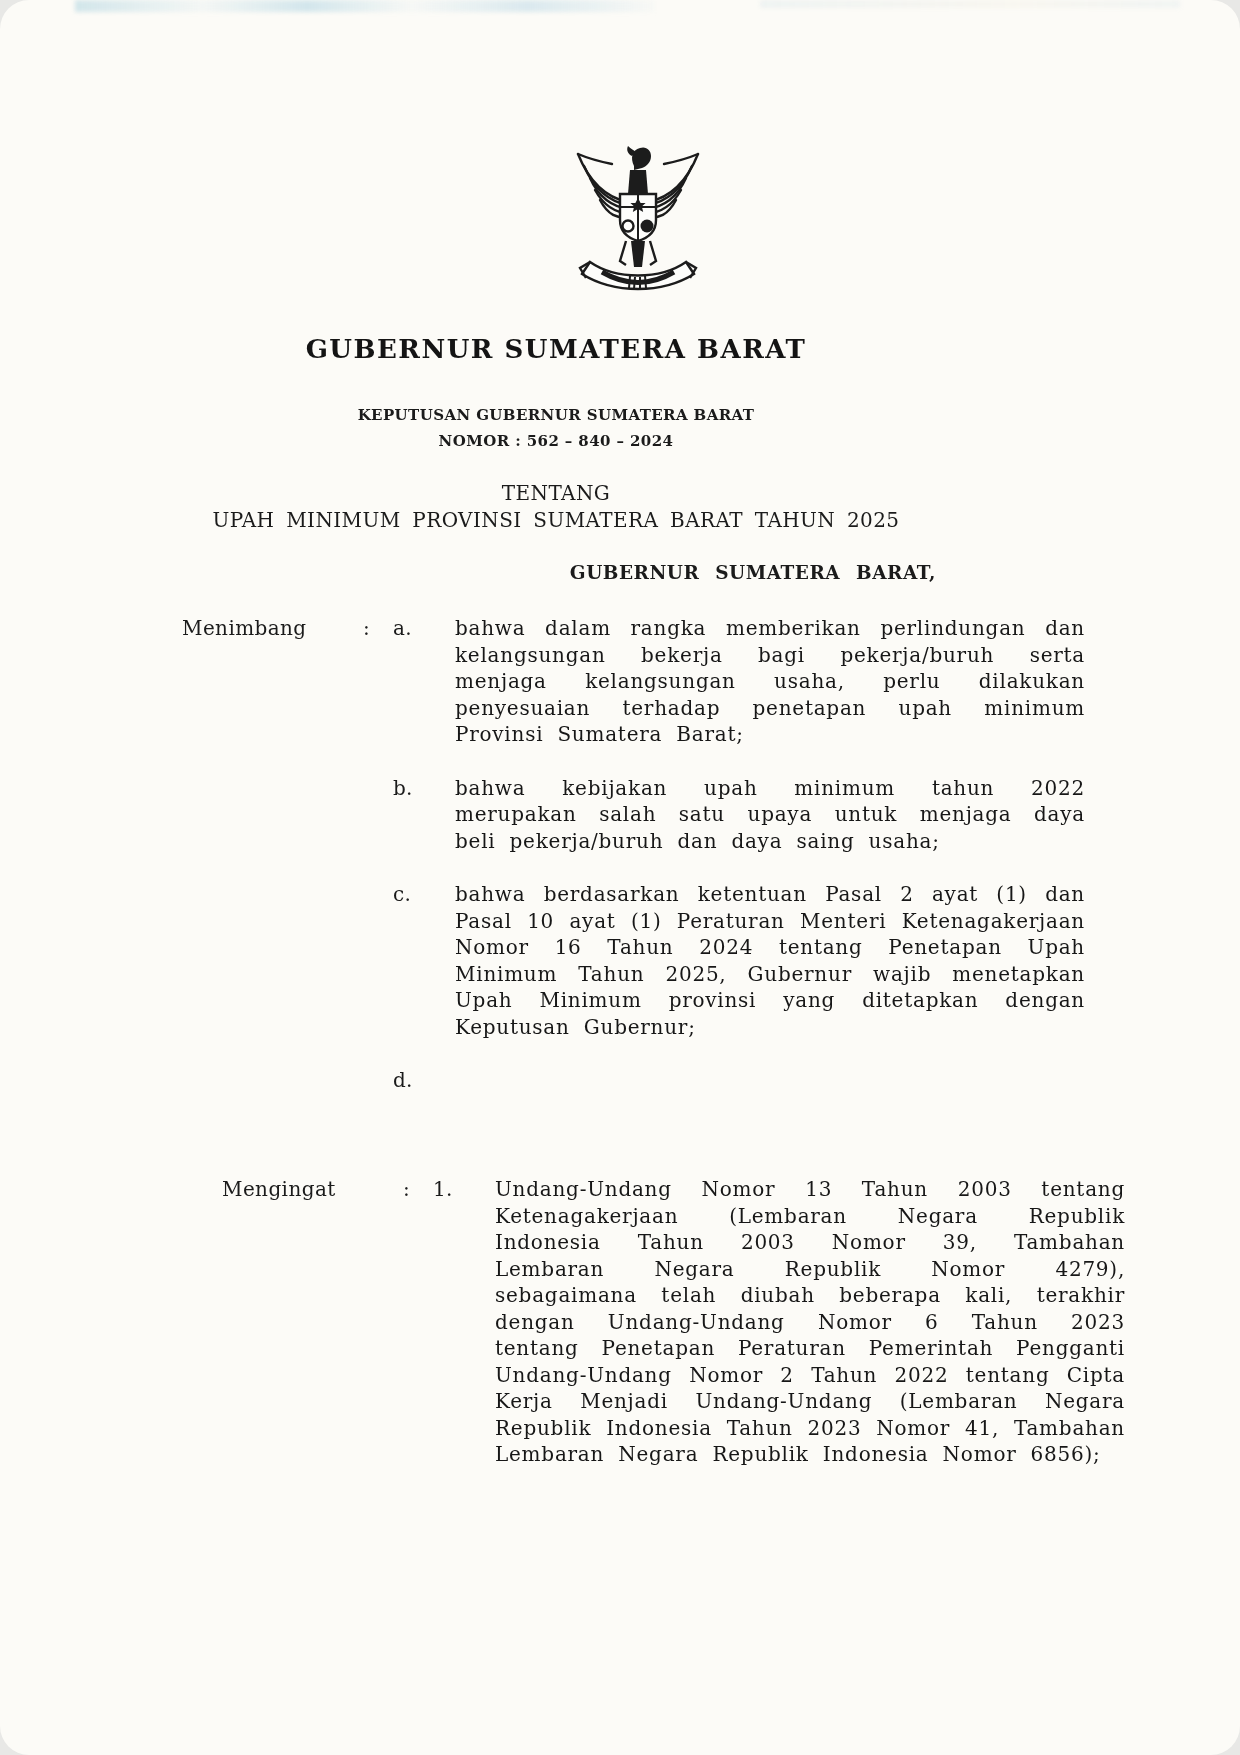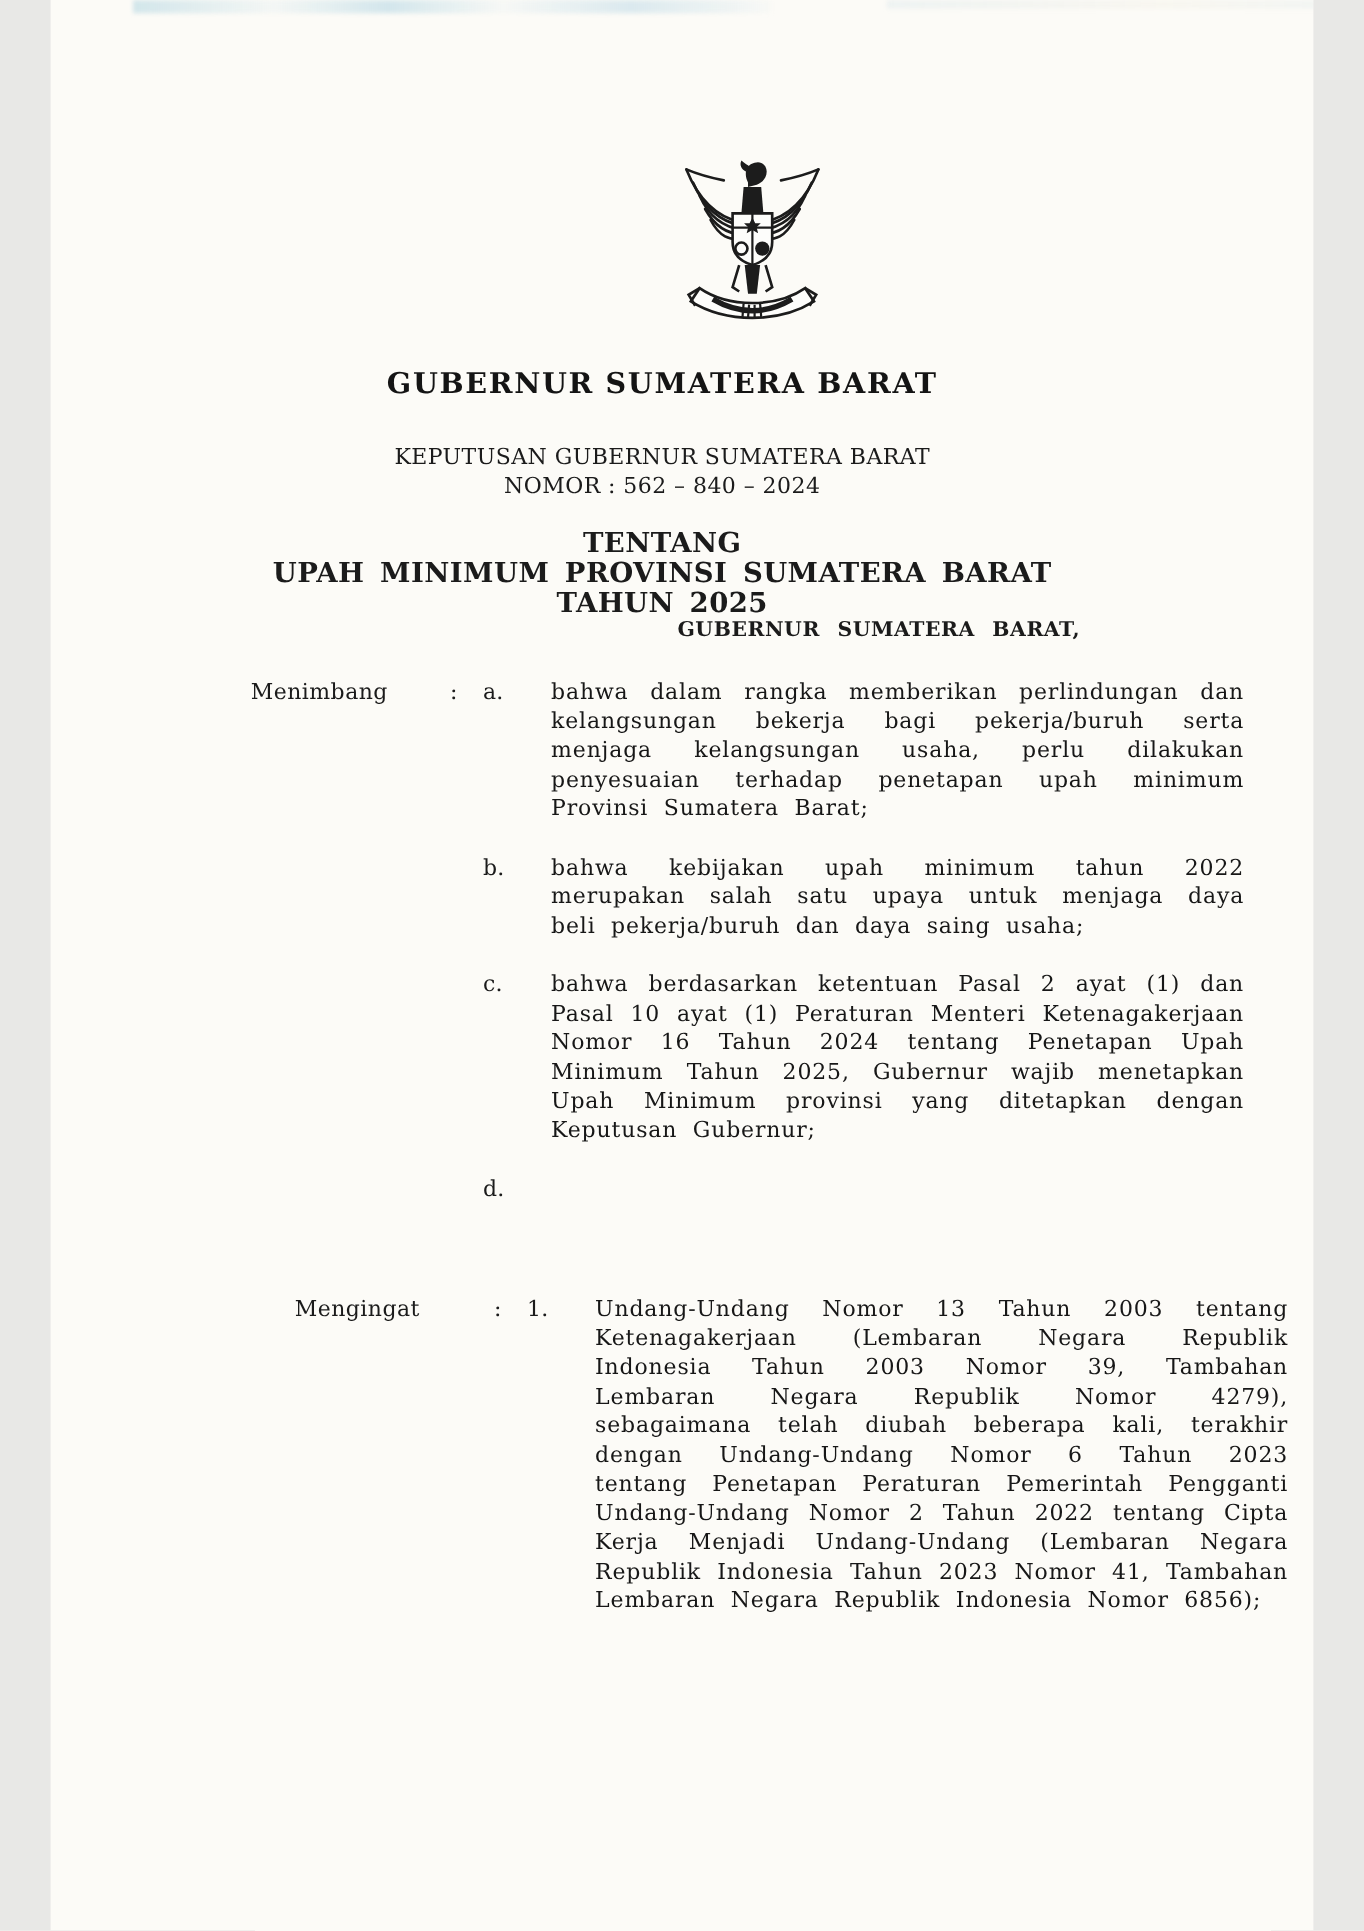--- a/index.html
+++ b/index.html
@@ -1,23 +1,24 @@
 <!DOCTYPE html>
 <html><head>
 <meta charset="utf-8">
 <style>
   html,body{margin:0;padding:0;background:#e8e8e6;}
   .page{
     position:relative;
-    width:1148px;height:1755px;
+    width:1240px;height:1755px;
     margin:0 auto;
     background:#fcfbf7;
     overflow:hidden;
     font-family:"DejaVu Serif","Liberation Serif",serif;
     color:#1b1b1b;
+    border-radius:29px;
   }
   
   .artifact-a{
     position:absolute;top:0;left:75px;width:580px;height:12px;
     background:linear-gradient(90deg,
       rgba(160,205,220,.45) 0%,rgba(200,225,235,.15) 22%,
       rgba(150,200,220,.40) 40%,rgba(210,230,238,.12) 58%,
       rgba(165,205,225,.38) 78%,rgba(220,235,240,.10) 100%);
     filter:blur(2px);
   }
@@ -28,22 +29,22 @@
   }
 
   .emblem{position:absolute;left:568px;top:136px;width:140px;height:156px;}
 
   .center-col{position:absolute;left:176px;width:760px;text-align:center;}
 
   .doc-title{
     top:334px;font-size:26px;font-weight:bold;letter-spacing:1.5px;
     color:#141414;
   }
-  .decree-block{top:402px;font-size:20px;font-weight:normal;line-height:26px;letter-spacing:.4px;}
-  .about-block{top:480px;font-size:25px;font-weight:bold;line-height:27px;letter-spacing:.4px;}
+  .decree-block{top:402px;font-size:15px;font-weight:bold;line-height:26px;letter-spacing:.4px;}
+  .about-block{top:480px;font-size:20px;font-weight:normal;line-height:27px;letter-spacing:.4px;}
   .about-subject{word-spacing:5px;}
   .salutation{
     top:562px;font-size:18.5px;font-weight:bold;letter-spacing:.5px;word-spacing:9px;text-align:right;
   }
 
   .doc-section{
     position:absolute;left:182px;width:903px;
     font-size:20px;line-height:26.5px;
   }
   .sec-grid{

